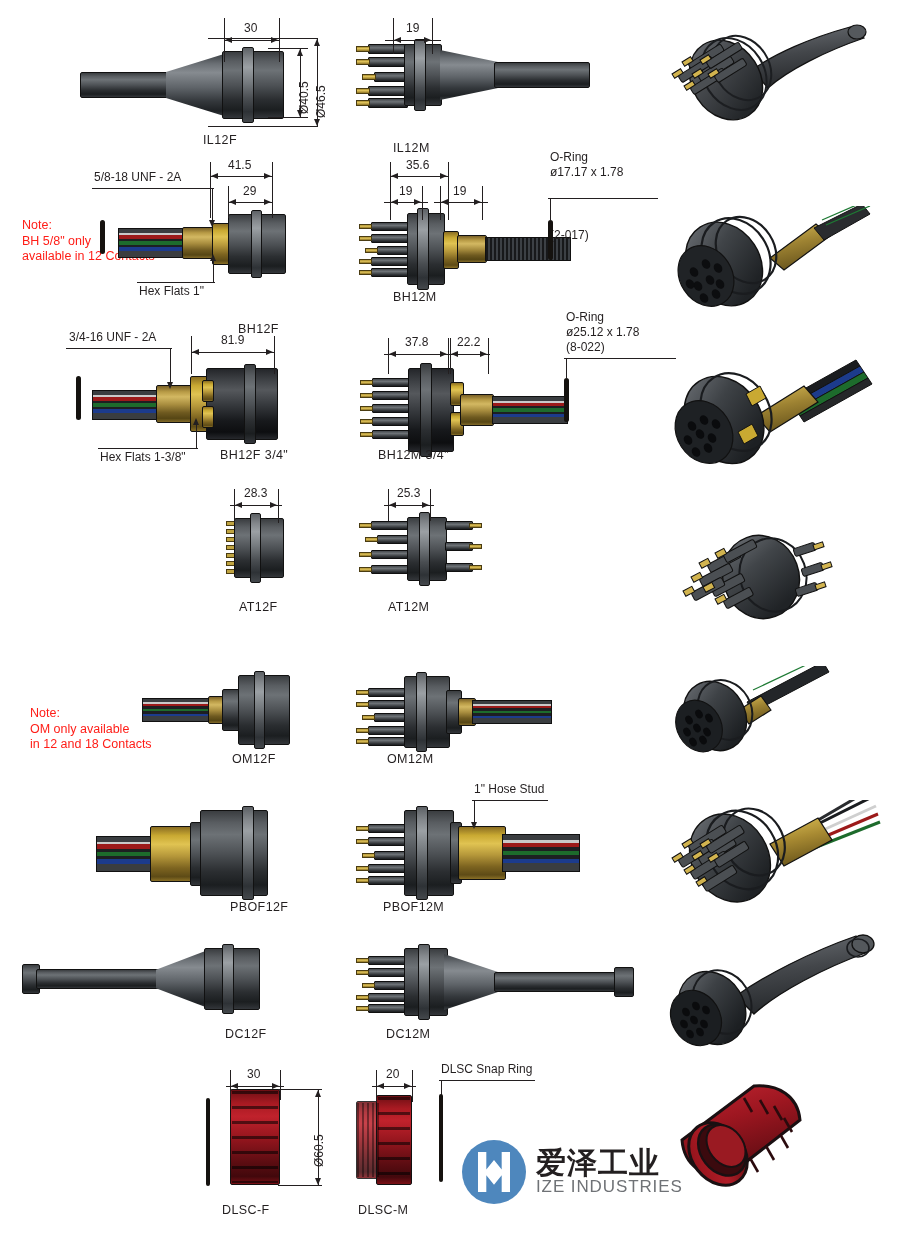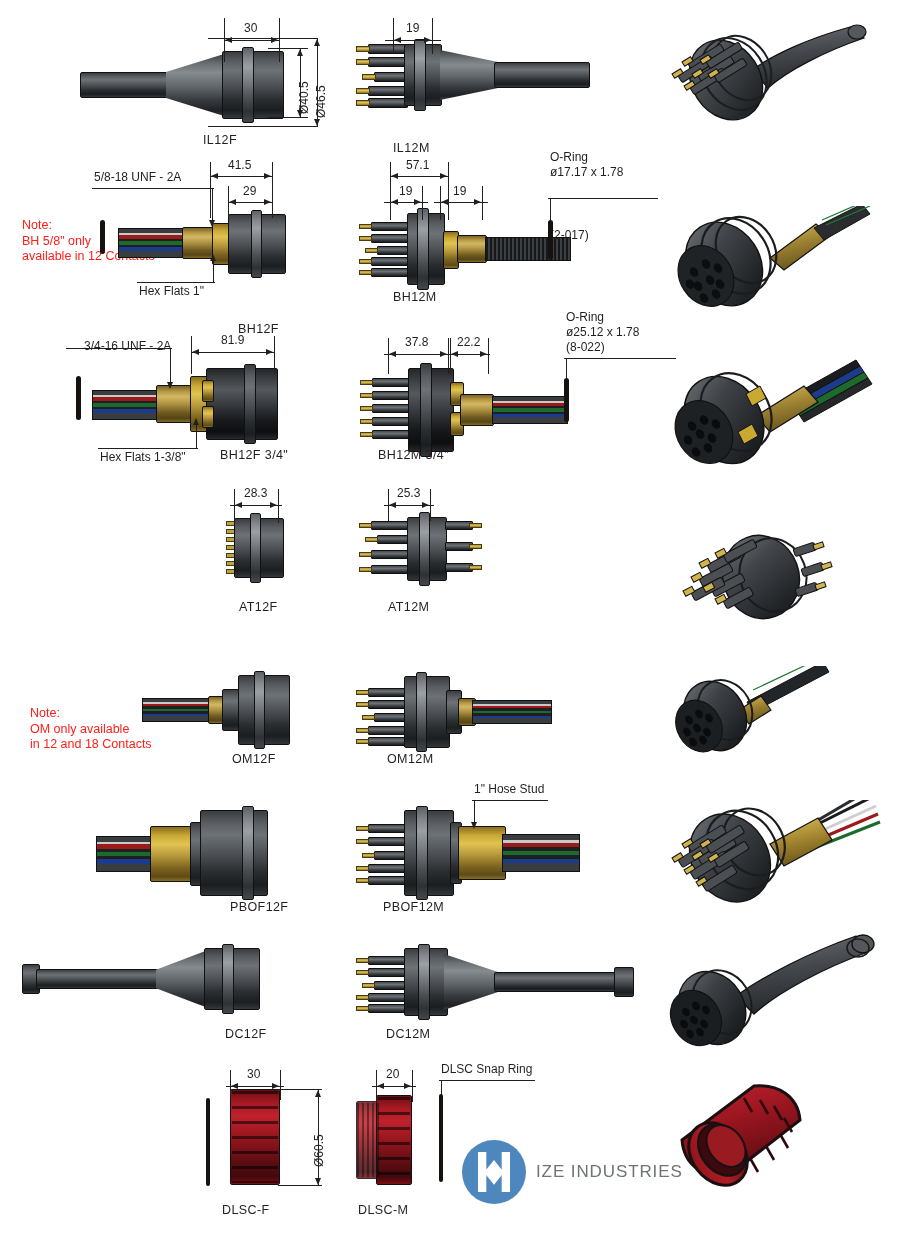--- a/index.html
+++ b/index.html
@@ -329,21 +329,21 @@
       <div class="braid" style="left:130px;top:29px;width:86px;height:24px;"></div>
     </div>
     <div class="cap" style="left:393px;top:142px;">BH12M</div>
 
     <div class="abs" style="left:390px;top:8px;">
       <div class="vline" style="left:0;top:6px;height:58px;"></div>
       <div class="vline" style="left:58px;top:6px;height:58px;"></div>
       <div class="dline" style="left:0;top:20px;width:58px;"></div>
       <div class="arrowL" style="left:1px;top:17px;"></div>
       <div class="arrowR" style="left:50px;top:17px;"></div>
-      <div class="dim" style="left:16px;top:2px;">57.1</div>
+      <div class="dim" style="left:16px;top:2px;">35.6</div>
     </div>
 
     <div class="abs" style="left:390px;top:32px;">
       <div class="vline" style="left:0;top:6px;height:34px;"></div>
       <div class="vline" style="left:32px;top:6px;height:34px;"></div>
       <div class="dline" style="left:-6px;top:22px;width:44px;"></div>
       <div class="arrowL" style="left:1px;top:19px;"></div>
       <div class="arrowR" style="left:24px;top:19px;"></div>
       <div class="dim" style="left:9px;top:4px;">19</div>
     </div>
@@ -412,21 +412,21 @@
       <div class="barrel brass" style="left:64px;top:17px;width:36px;height:38px;"></div>
       <div class="barrel brassL" style="left:98px;top:8px;width:18px;height:56px;"></div>
       <div class="barrel black" style="left:114px;top:0px;width:72px;height:72px;"></div>
       <div class="barrel greyD" style="left:152px;top:-4px;width:12px;height:80px;"></div>
       <div class="barrel brassL" style="left:110px;top:12px;width:12px;height:22px;"></div>
       <div class="barrel brassL" style="left:110px;top:38px;width:12px;height:22px;"></div>
     </div>
     <div class="cap" style="left:220px;top:140px;">BH12F 3/4"</div>
 
     <div class="abs" style="left:68px;top:22px;">
-      <div class="lead" style="left:16px;top:0px;margin-top:9px;">3/4-16 UNF - 2A</div>
+      <div class="lead" style="left:1px;top:0px;">3/4-16 UNF - 2A</div>
       <div class="dline" style="left:-2px;top:18px;width:106px;"></div>
       <div class="vline" style="left:102px;top:18px;height:38px;"></div>
       <div class="arrowD" style="left:99px;top:52px;"></div>
     </div>
 
     <div class="abs" style="left:100px;top:122px;">
       <div class="vline" style="left:96px;top:-10px;height:28px;"></div>
       <div class="arrowU" style="left:93px;top:-12px;"></div>
       <div class="dline" style="left:-2px;top:18px;width:100px;"></div>
       <div class="lead" style="left:0px;top:20px;">Hex Flats 1-3/8"</div>
@@ -926,17 +926,18 @@
           <path d="M120,54 L128,68"></path>
           <path d="M106,66 L114,80"></path>
         <path d="M90,78 L98,92"></path>
       </g>
     </svg>
   </div>
 
   <div class="logo" style="left:462px;top:1140px;">
     <div class="logo-mark"></div>
     <div>
+      <div class="logo-cn">爱泽工业</div>
       <div class="logo-en">IZE INDUSTRIES</div>
     </div>
   </div>
 
 </div>
 
 </body></html>

